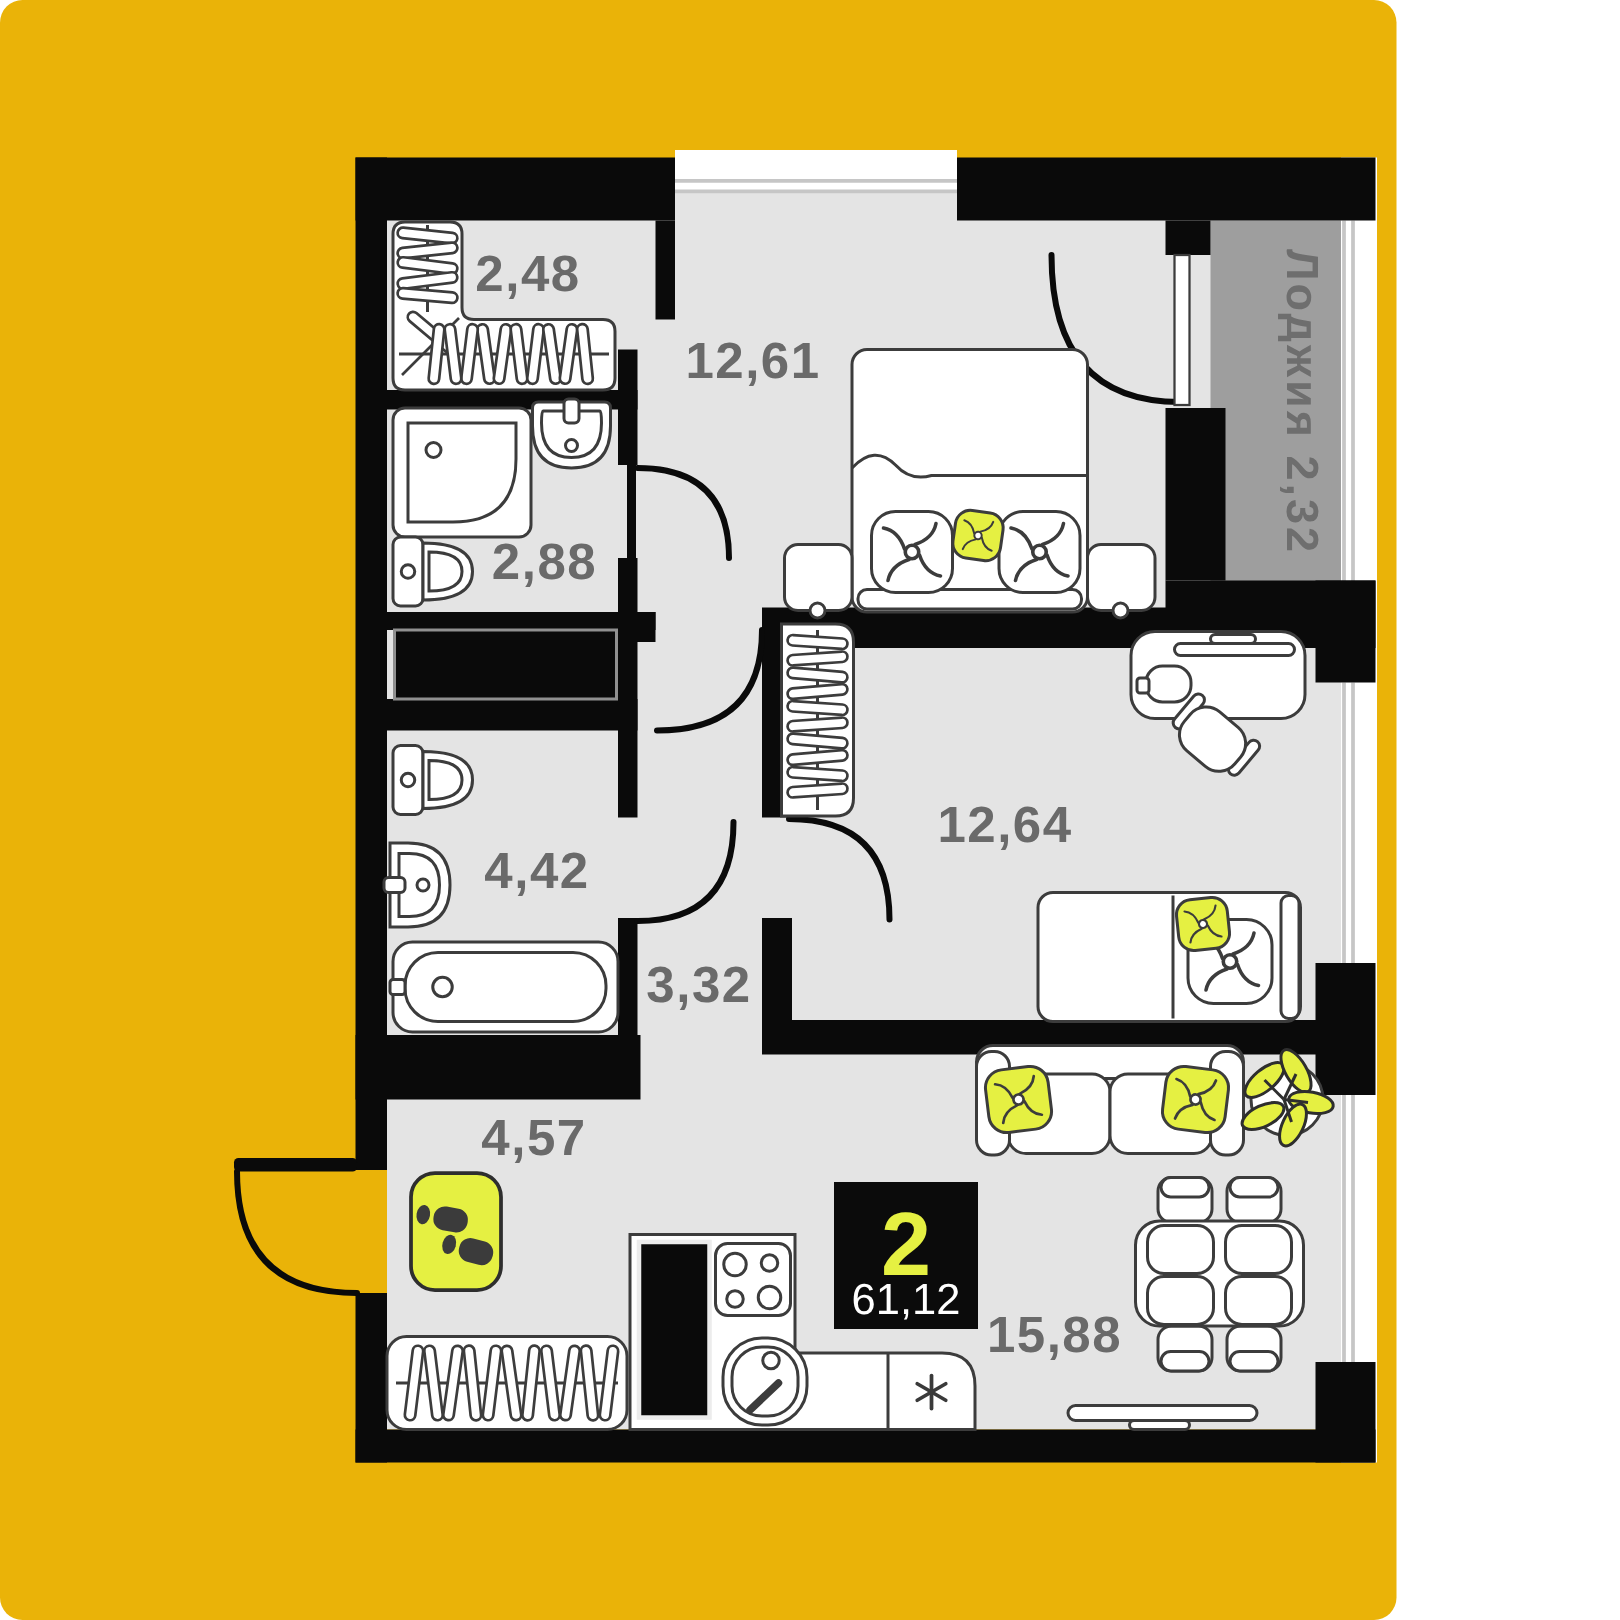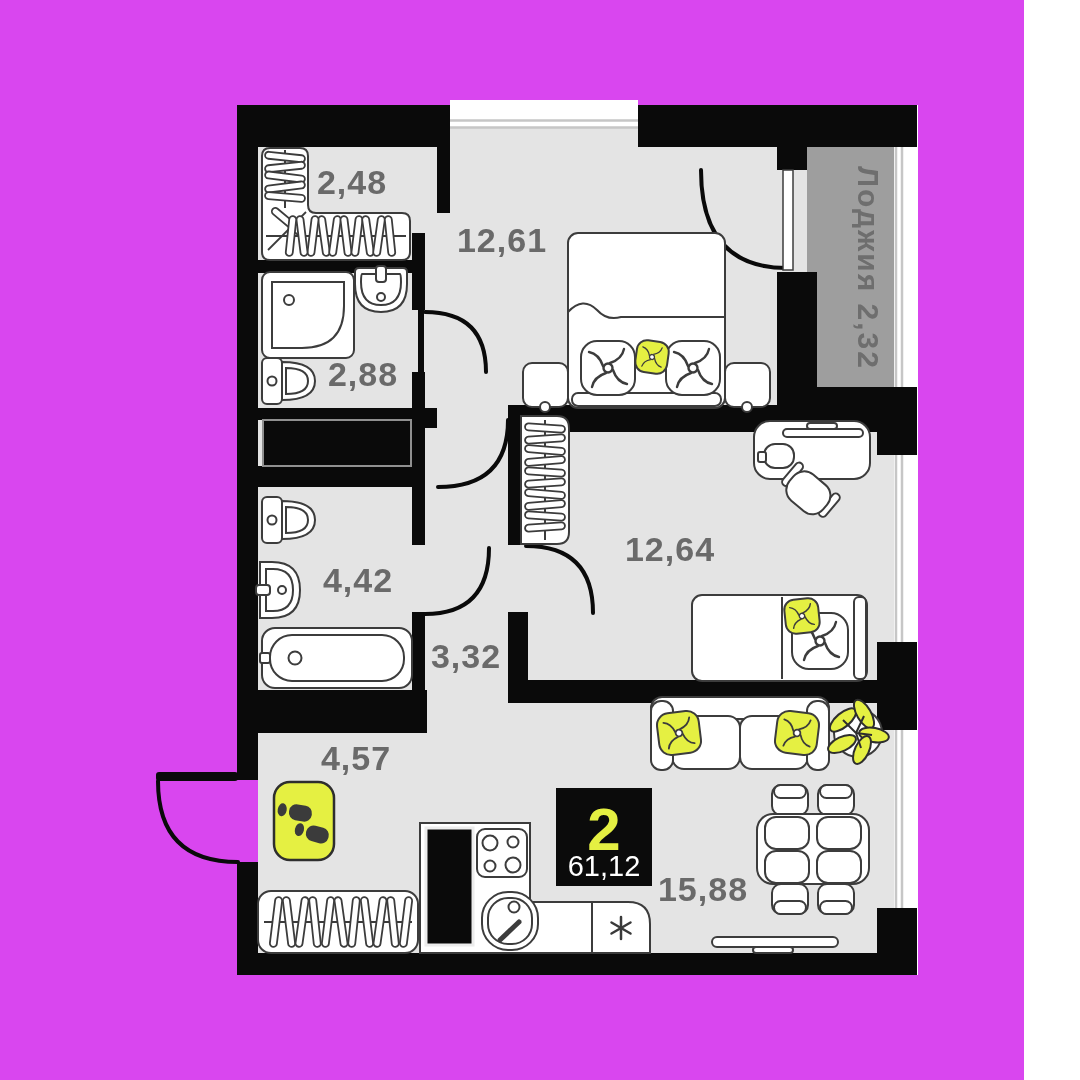--- a/index.html
+++ b/index.html
@@ -1,17 +1,17 @@
 <!DOCTYPE html>
 <html><head>
 <meta charset="utf-8">
 <style>
   html,body{margin:0;padding:0;background:#ffffff;}
-  .stage{position:relative;width:1024px;height:1080px;background:#d946ef;overflow:hidden;
-         font-family:"Liberation Sans",sans-serif;}
+  .stage{position:relative;width:931px;height:1080px;background:#eab308;overflow:hidden;
+         font-family:"Liberation Sans",sans-serif;border-radius:15px;}
   svg{display:block;}
   .lbl{font-family:"Liberation Sans",sans-serif;font-weight:700;font-size:34px;
        fill:#6a6a6a;letter-spacing:1px;text-anchor:middle;}
   .lbl-loggia{font-size:30px;fill:#6e6e6e;letter-spacing:2px;}
   .badge-num{font-family:"Liberation Sans",sans-serif;font-weight:700;font-size:60px;text-anchor:middle;}
   .badge-area{font-family:"Liberation Sans",sans-serif;font-weight:400;font-size:29px;fill:#ffffff;text-anchor:middle;}
 </style>
 </head>
 <body>
 

